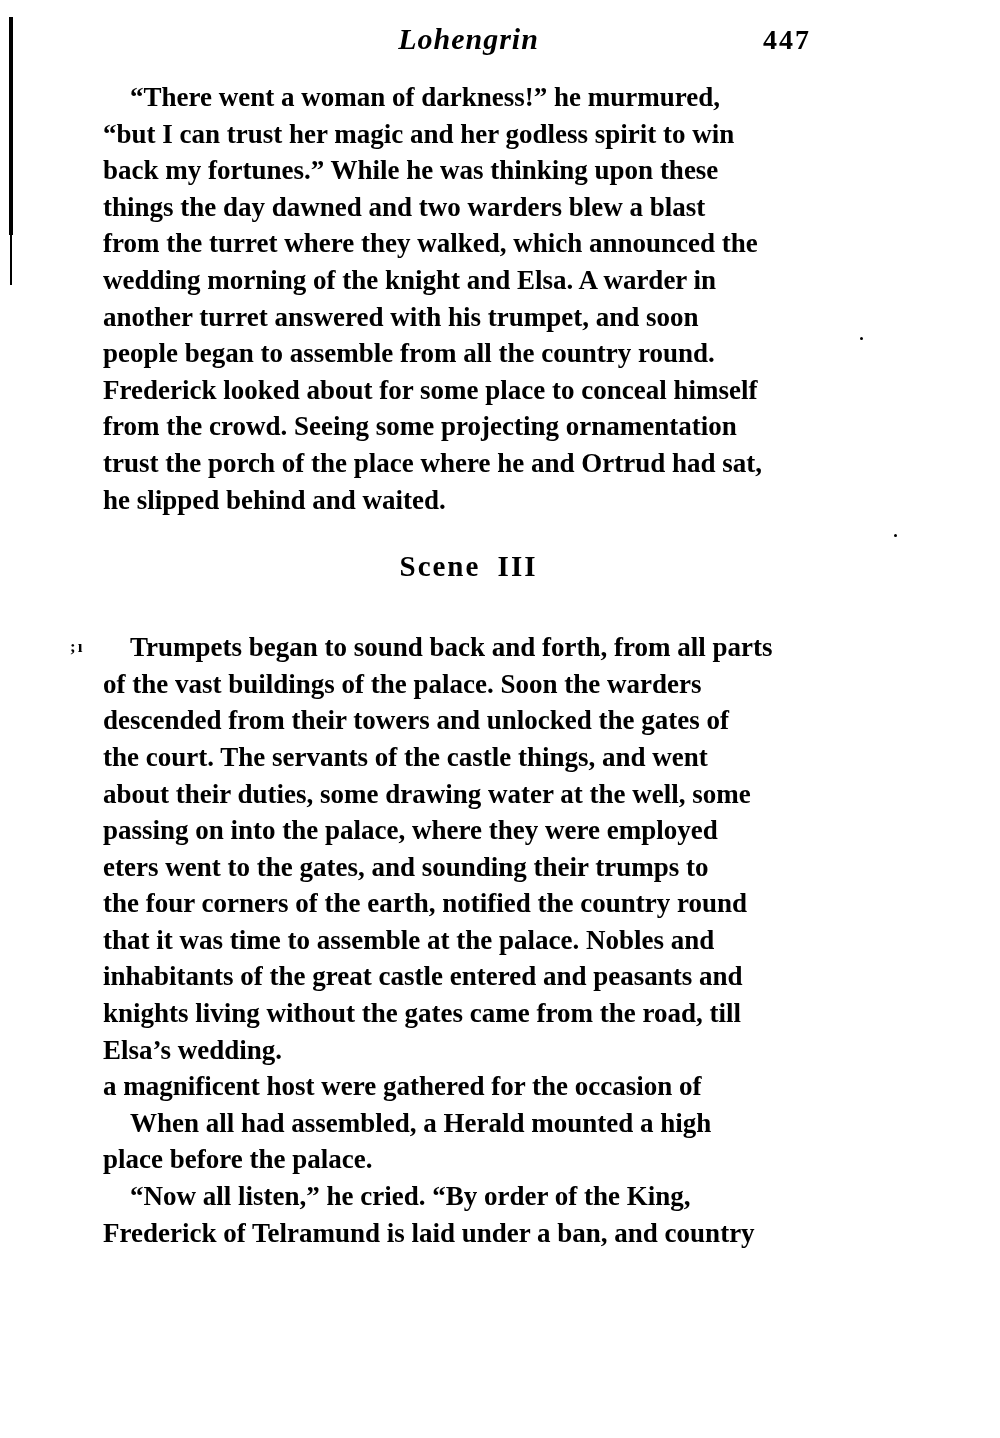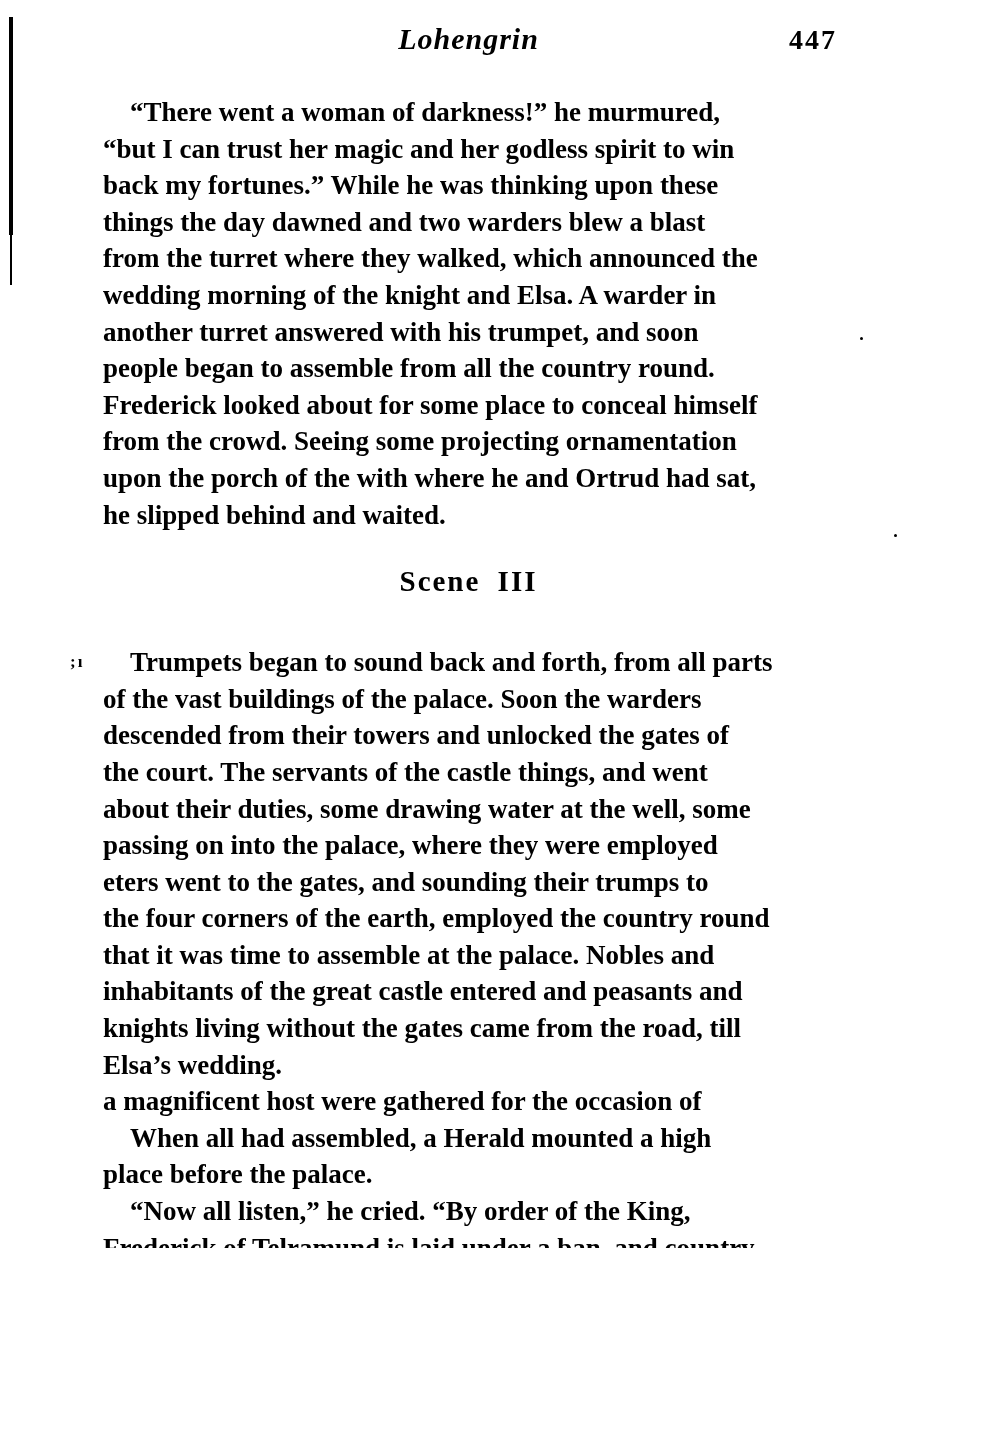--- a/index.html
+++ b/index.html
@@ -55,32 +55,32 @@
     display: block;
     text-align: center;
     font-size: 30px;
     font-weight: bold;
     font-style: italic;
     letter-spacing: 1px;
     line-height: 34px;
   }
   .page-number {
     position: absolute;
-    left: 686px;
+    left: 660px;
     top: 3px;
     font-size: 28px;
     font-weight: bold;
     letter-spacing: 2px;
     line-height: 30px;
   }
 
   .text-column {
     position: absolute;
     left: 103px;
-    top: 94px;
+    top: 79px;
     width: 731px;
   }
 
   .paragraph { margin: 0; }
 
   .line {
     font-size: 27px;
     font-weight: bold;
     line-height: 36.6px;
     height: 36.6px;
@@ -141,33 +141,33 @@
         <div class="line first">“There went a woman of darkness!” he murmured,</div>
         <div class="line">“but I can trust her magic and her godless spirit to win</div>
         <div class="line">back my fortunes.”  While he was thinking upon these</div>
         <div class="line">things the day dawned and two warders blew a  blast</div>
         <div class="line">from the turret where they walked, which announced  the</div>
         <div class="line">wedding morning of the knight and Elsa.  A warder in</div>
         <div class="line">another turret answered with his trumpet, and  soon</div>
         <div class="line">people began to assemble from all the country round.</div>
         <div class="line">Frederick looked about for some place to conceal himself</div>
         <div class="line">from the crowd.  Seeing some projecting ornamentation</div>
-        <div class="line">upon the porch of the with where he and Ortrud had sat,</div>
+        <div class="line">trust the porch of the place where he and Ortrud had sat,</div>
         <div class="line flush">he slipped behind and waited.</div>
       </div>
       <div class="scene-heading">Scene III</div>
       <div class="paragraph">
         <div class="line first">Trumpets began to sound back and forth, from all parts<span class="margin-mark">;ı</span></div>
         <div class="line">of the vast buildings of the palace.  Soon the warders</div>
         <div class="line">descended from their towers and unlocked the gates of</div>
         <div class="line">the court.  The servants of the castle things, and went</div>
         <div class="line">about their duties, some drawing water at the well, some</div>
         <div class="line">passing on into the palace, where they were  employed</div>
         <div class="line">eters went to the gates, and sounding their  trumps  to</div>
-        <div class="line">the four corners of the earth, employed the country round</div>
+        <div class="line">the four corners of the earth, notified the country round</div>
         <div class="line">that it was time to assemble at the palace.  Nobles and</div>
         <div class="line">inhabitants of the great castle entered and peasants and</div>
         <div class="line">knights living without the gates came from the road, till</div>
         <div class="line flush">Elsa’s wedding.</div>
         <div class="line">a magnificent host were gathered for the occasion of</div>
       </div>
       <div class="paragraph">
         <div class="line first">When all had assembled, a Herald mounted a high</div>
         <div class="line flush">place before the palace.</div>
       </div>

